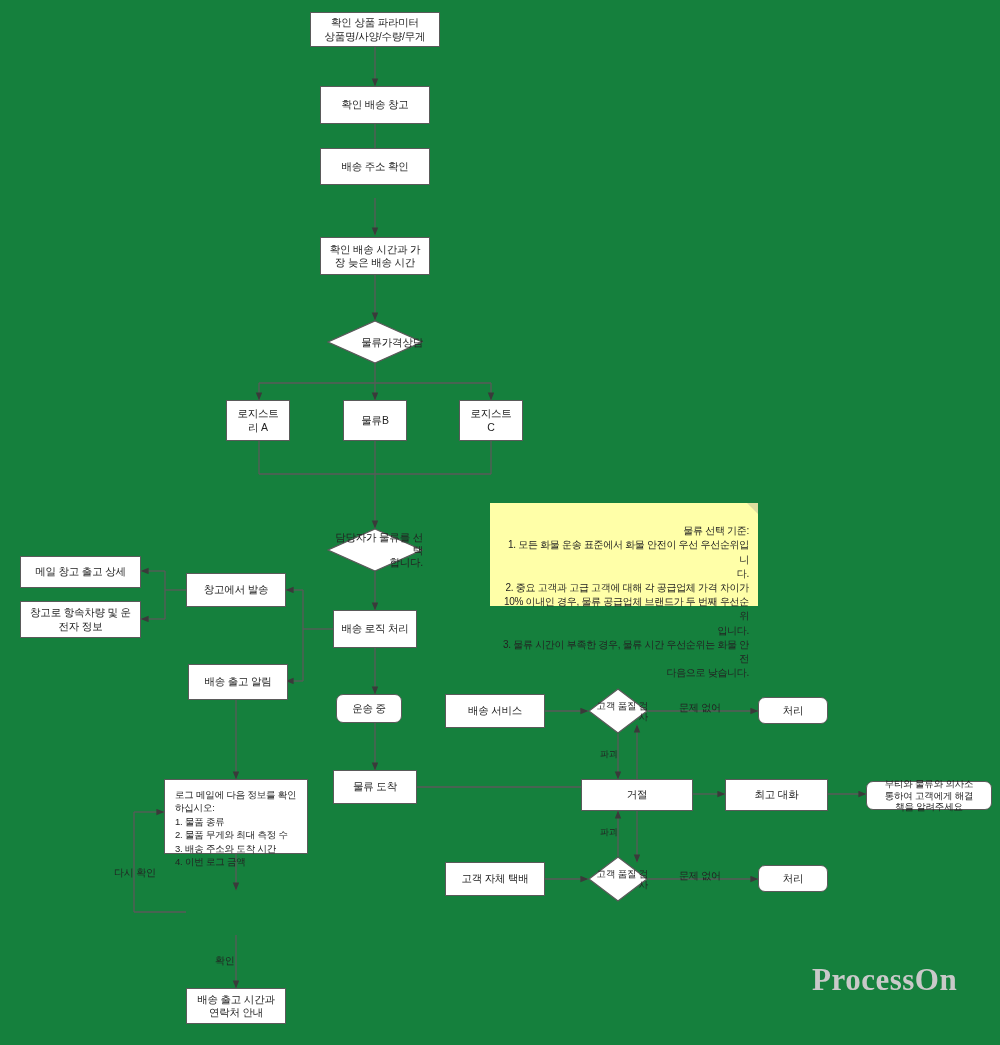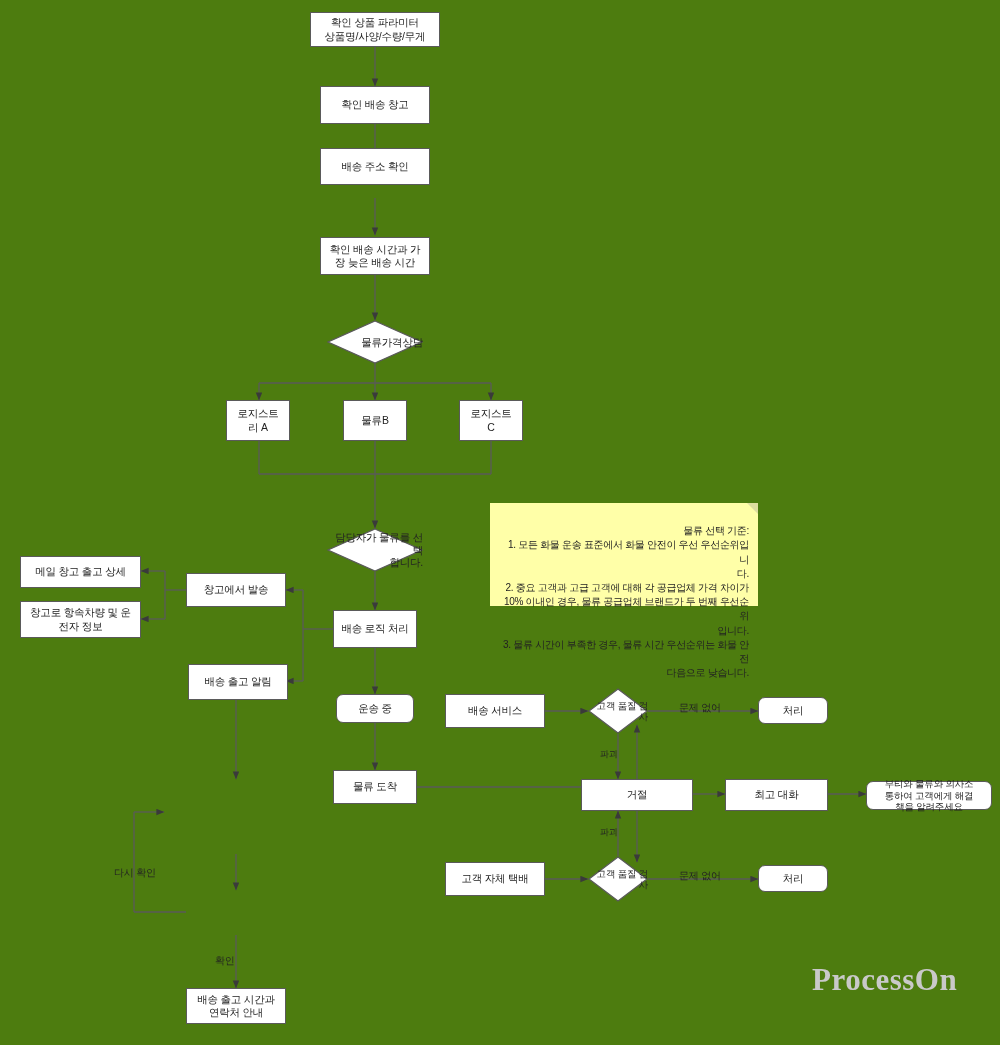--- a/index.html
+++ b/index.html
@@ -4,21 +4,21 @@
 <style>
   html, body {
     margin: 0;
     padding: 0;
     background: #ffffff;
   }
   #canvas {
     position: relative;
     width: 1000px;
     height: 1045px;
-    background: #4d7c0f;
+    background: #15803d;
     font-family: "Liberation Sans", "DejaVu Sans", sans-serif;
     overflow: hidden;
   }
   svg#wires {
     position: absolute;
     left: 0; top: 0;
     width: 1000px;
     height: 1045px;
     pointer-events: none;
   }
@@ -239,24 +239,30 @@
 
   <div class="node box" style="left:20px; top:601px; width:121px; height:37px;">창고로 항속차량 및 운
 전자 정보</div>
 
   <div class="node box" style="left:186px; top:573px; width:100px; height:34px;">창고에서 발송</div>
 
   <div class="node box" style="left:188px; top:664px; width:100px; height:36px;">배송 출고 알림</div>
 
   <div class="node box" style="left:333px; top:610px; width:84px; height:38px;">배송 로직 처리</div>
 
-  <div class="node box rounded" style="left:336px; top:694px; width:78px; height:29px;">운송 중</div>
+  <div class="node box rounded" style="left:336px; top:694px; width:66px; height:29px;">운송 중</div>
 
   <div class="node box" style="left:333px; top:770px; width:84px; height:34px;">물류 도착</div>
 
+  <div class="node box list-node" style="left:164px; top:779px; width:144px; height:75px; font-size:9.5px; line-height:1.42;">로그 메일에 다음 정보를 확인
+하십시오:
+1. 물품 종류
+2. 물품 무게와 최대 측정 수
+3. 배송 주소와 도착 시간
+4. 이번 로그 금액</div>
 
 
   <div class="node box" style="left:186px; top:988px; width:100px; height:36px;">배송 출고 시간과
 연락처 안내</div>
 
   <div class="node box" style="left:445px; top:694px; width:100px; height:34px;">배송 서비스</div>
 
   <div class="node box" style="left:445px; top:862px; width:100px; height:34px;">고객 자체 택배</div>
 
   <div class="diamond-wrap" style="left:588px; top:688px; width:60px; height:46px;">

